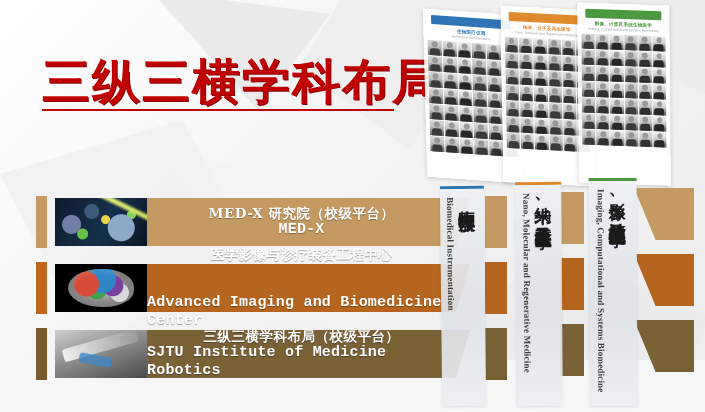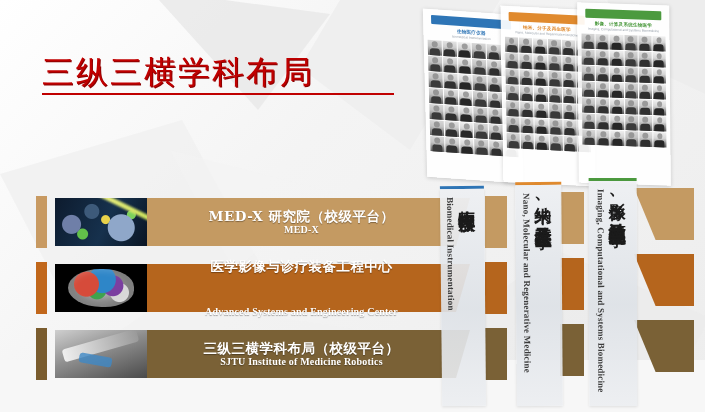--- a/index.html
+++ b/index.html
@@ -27,40 +27,40 @@
       clip-path:polygon(0 60%,35% 0,100% 25%,70% 100%);opacity:.7;}
   .f6{top:-20px;left:600px;width:140px;height:130px;background:#ededed;
       clip-path:polygon(0 0,100% 0,100% 100%,20% 60%);}
   .f7{top:150px;left:170px;width:160px;height:120px;background:#f4f4f4;
       clip-path:polygon(0 0,100% 35%,40% 100%);opacity:.6;}
   .f8{top:360px;left:0;width:705px;height:52px;background:#f7f7f7;}
 
   
   #title-block{position:absolute;left:42px;top:56px;}
   #title-text{
-    font-size:32px;font-weight:normal;color:#c00000;letter-spacing:2px;
+    font-size:48px;font-weight:bold;color:#c00000;letter-spacing:2px;
     line-height:1.05;white-space:nowrap;
     text-shadow:1px 1px 0 #8b0000;
     font-family:"DejaVu Sans", sans-serif;
   }
   #title-rule{margin-top:3px;height:2px;background:#c00000;width:352px;}
 
   
   .row{position:absolute;left:36px;height:52px;}
   .row .accent{position:absolute;left:0;top:0;width:11px;height:52px;}
   .row .thumb{position:absolute;left:19px;top:2px;width:92px;height:48px;
      background:#0b1422;overflow:hidden;border:0;}
   .row .bar{position:absolute;left:111px;top:2px;height:48px;width:309px;
      display:flex;flex-direction:column;align-items:center;justify-content:center;
      color:#fff;}
   .row .bar .cn{font-size:13.5px;font-weight:bold;letter-spacing:.5px;
      font-family:"DejaVu Serif", serif;line-height:1.25;
      text-shadow:0 1px 1px rgba(0,0,0,.35);}
-  .row .bar .en{font-size:10px;font-weight:bold;letter-spacing:.2px;
-     font-family:Liberation Serif, serif;line-height:1.2;
+  .row .bar .en{font-size:15px;font-weight:bold;letter-spacing:.2px;
+     font-family:Liberation Mono, monospace;line-height:1.2;
      text-shadow:0 1px 1px rgba(0,0,0,.35);}
   .arrowtip{position:absolute;top:2px;height:48px;width:14px;}
 
   #row1{top:196px;}
   #row2{top:262px;}
   #row3{top:328px;}
 
   
   .thumb-cells{width:100%;height:100%;
     background:
@@ -320,21 +320,21 @@
     <div class="arrowtip" style="left: 420px; background: rgb(196, 154, 98); clip-path: polygon(0px 0px, 100% 0px, 0px 100%);"></div>
   </div>
 
   <div class="row" id="row2">
     <div class="accent" style="background: rgb(193, 103, 27);"></div>
     <div class="thumb">
       <div class="thumb-brain"></div>
     </div>
     <div class="bar" style="background: rgb(181, 101, 29); gap: 32px;">
       <div class="cn">医学影像与诊疗装备工程中心</div>
-      <div class="en">Advanced Systems and Engineering Center</div>
+      <div class="en">Advanced Imaging and Biomedicine Center</div>
     </div>
     <div class="arrowtip" style="left: 420px; background: rgb(181, 101, 29); clip-path: polygon(0px 0px, 100% 0px, 0px 100%);"></div>
   </div>
 
   <div class="row" id="row3">
     <div class="accent" style="background: rgb(122, 92, 46);"></div>
     <div class="thumb">
       <div class="thumb-robot"></div>
     </div>
     <div class="bar" style="background: rgb(122, 97, 54);">

